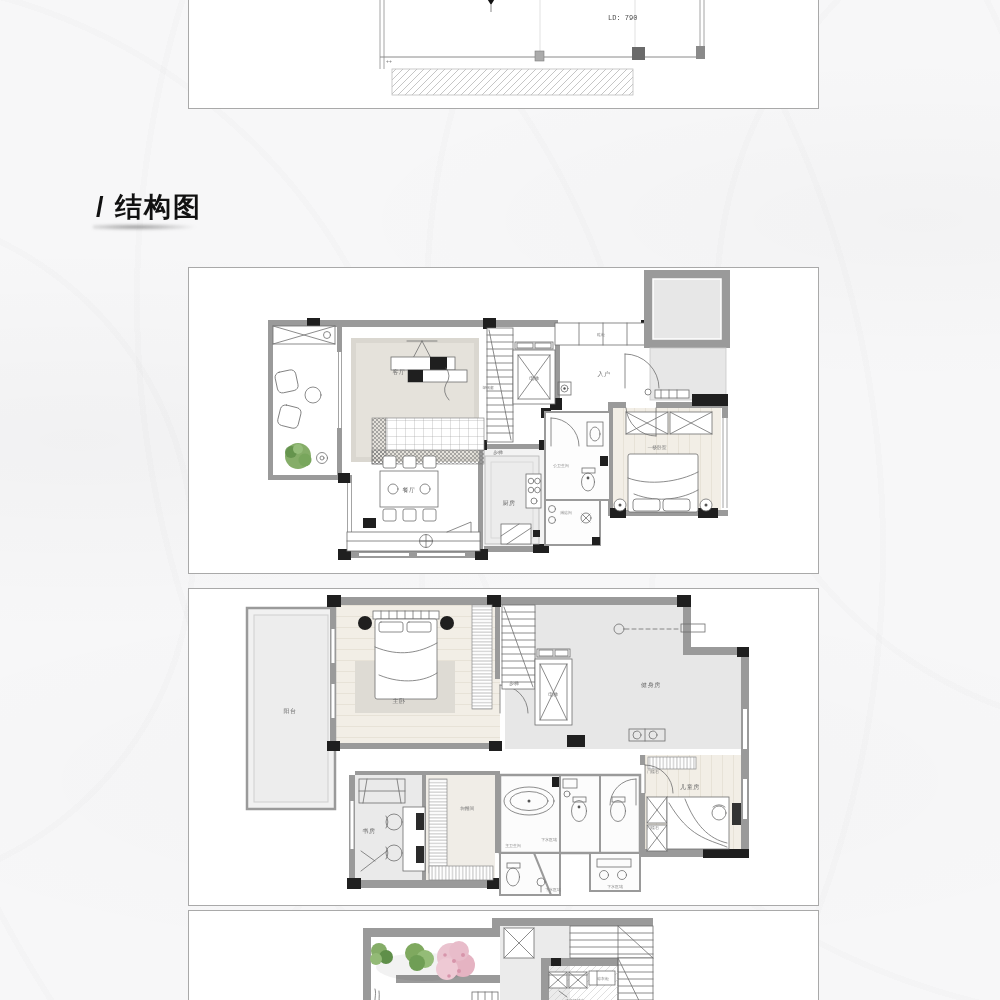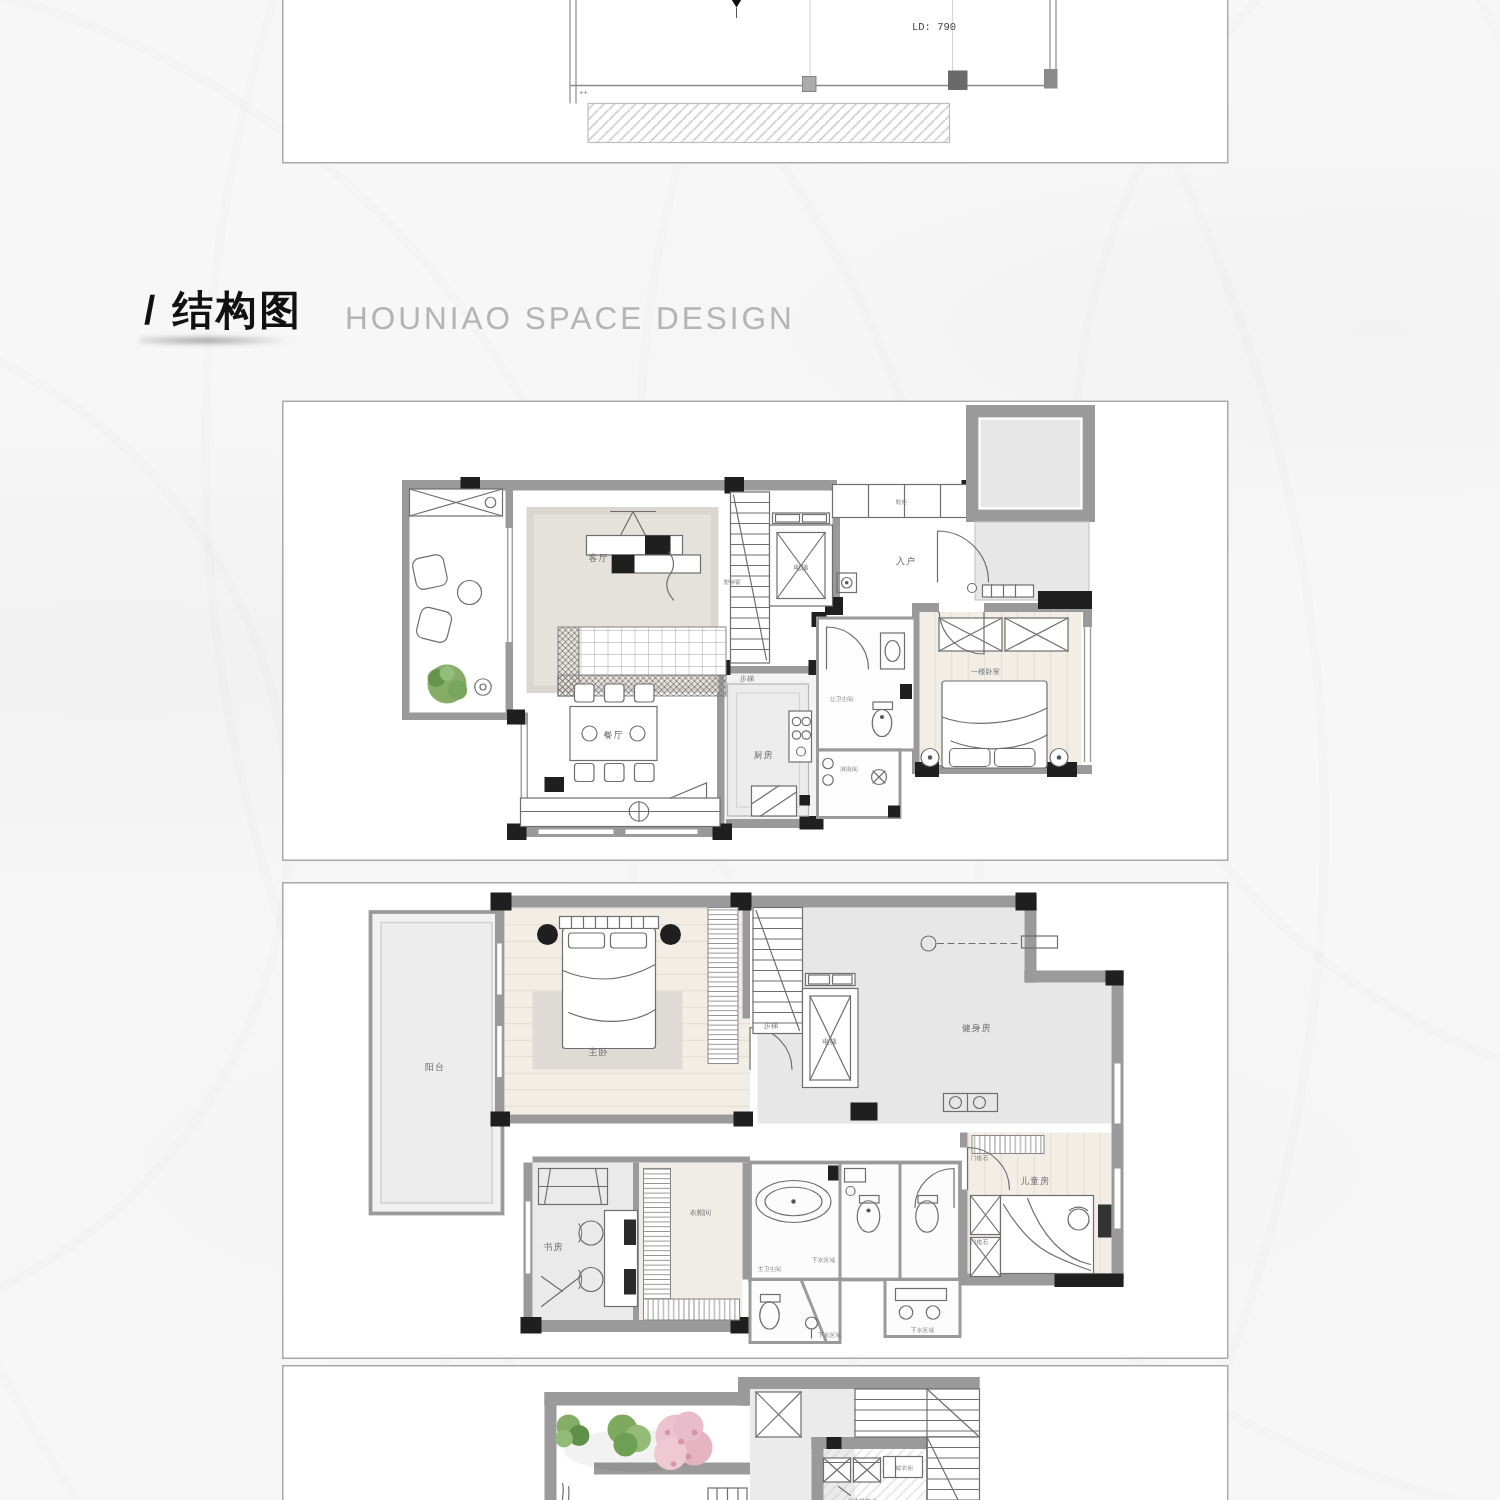--- a/index.html
+++ b/index.html
@@ -27,21 +27,21 @@
   .blk{fill:var(--c-dark,#1f1f1f)}
   .wood{fill:var(--c-wood,#f2eee6)}
   .roomg{fill:var(--c-room,#e7e7e7)}
   .fur{fill:none;stroke:#6e6e6e;stroke-width:.8;stroke-linecap:round}
   .furf{fill:#fff;stroke:#6e6e6e;stroke-width:.8}
   .winl{stroke:#9a9a9a;stroke-width:.9;fill:none}
   .lbl{font:6px "Liberation Sans",sans-serif;fill:#696969;text-anchor:middle;letter-spacing:.6px}
   .lbl-m{font:4.8px "Liberation Sans",sans-serif;fill:#757575;text-anchor:middle}
   .lbl-s{font:3.9px "Liberation Sans",sans-serif;fill:#808080;text-anchor:middle}
   .cad{font:7px "Liberation Mono",monospace;fill:#4a4a4a}
-  #header{position:absolute;left:96px;top:189px;display:flex;align-items:flex-end;gap:28px}
+  #header{position:absolute;left:96px;top:189px;display:flex;align-items:center;gap:28px}
   #title-cn{font-size:27px;font-weight:700;color:#111;letter-spacing:2px;position:relative}
   #title-cn .smear{
     position:absolute;left:-3px;right:6px;bottom:-5px;height:6px;
     background:radial-gradient(ellipse at 42% 50%, rgba(55,55,55,.55), rgba(120,120,120,0) 72%);
     filter:blur(1.6px);pointer-events:none;
   }
   #title-en{font-size:21px;color:var(--c-subtitle,#b4b4b4);letter-spacing:2px;font-weight:400}
 </style>
 </head>
 <body>
@@ -94,21 +94,20 @@
     <text x="197" y="74" font-size="5" fill="#777">++</text>
     <rect x="203" y="80" width="241" height="26" fill="url(#hatch)" stroke="#bdbdbd" stroke-width="0.8"></rect>
   </svg>
 </div>
 
 <div id="header">
   <div id="title-cn">
     <span>/ 结构图</span>
     <span class="smear"></span>
   </div>
-  <div id="title-en">HOUNIAO SPACE DESIGN</div>
 </div>
 
 <div class="panel" id="panel-f1">
   <svg width="629" height="305" viewBox="0 0 629 305">
 
     <rect x="424" y="140" width="108" height="106" class="wood"></rect>
     <rect x="424" y="140" width="108" height="106" fill="url(#wv)"></rect>
     <rect x="294" y="181" width="62" height="98" fill="#f3f3f3"></rect>
 
     <g>

